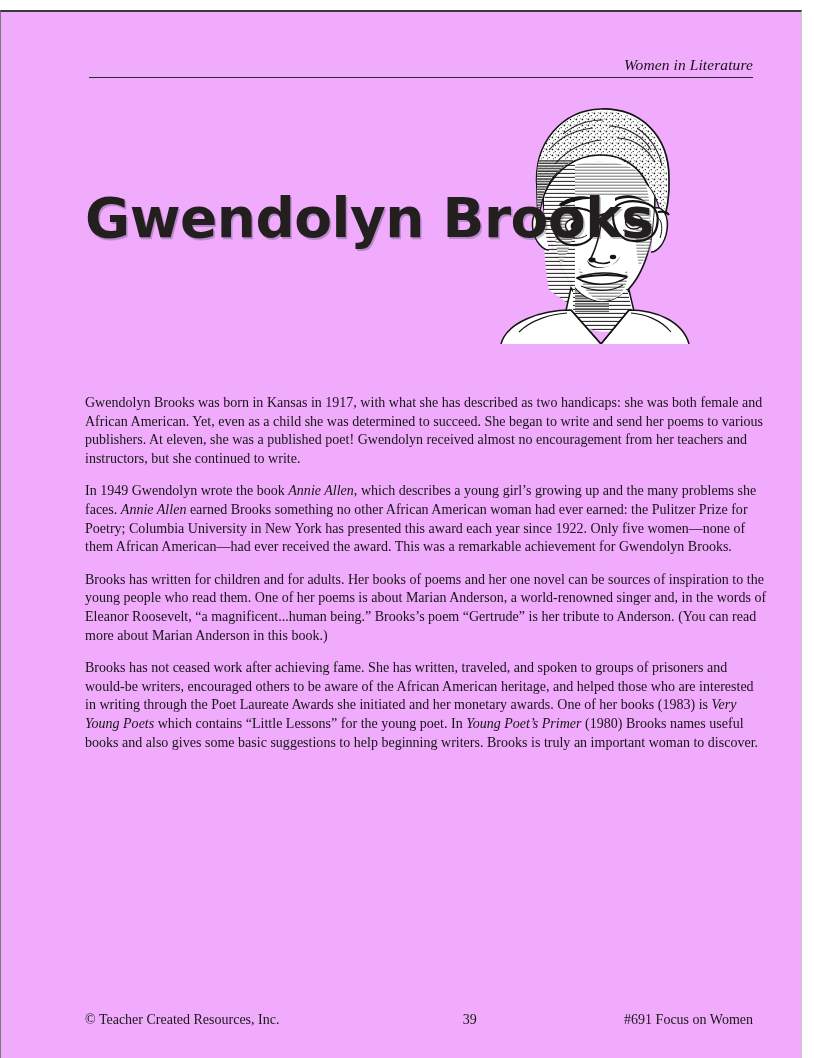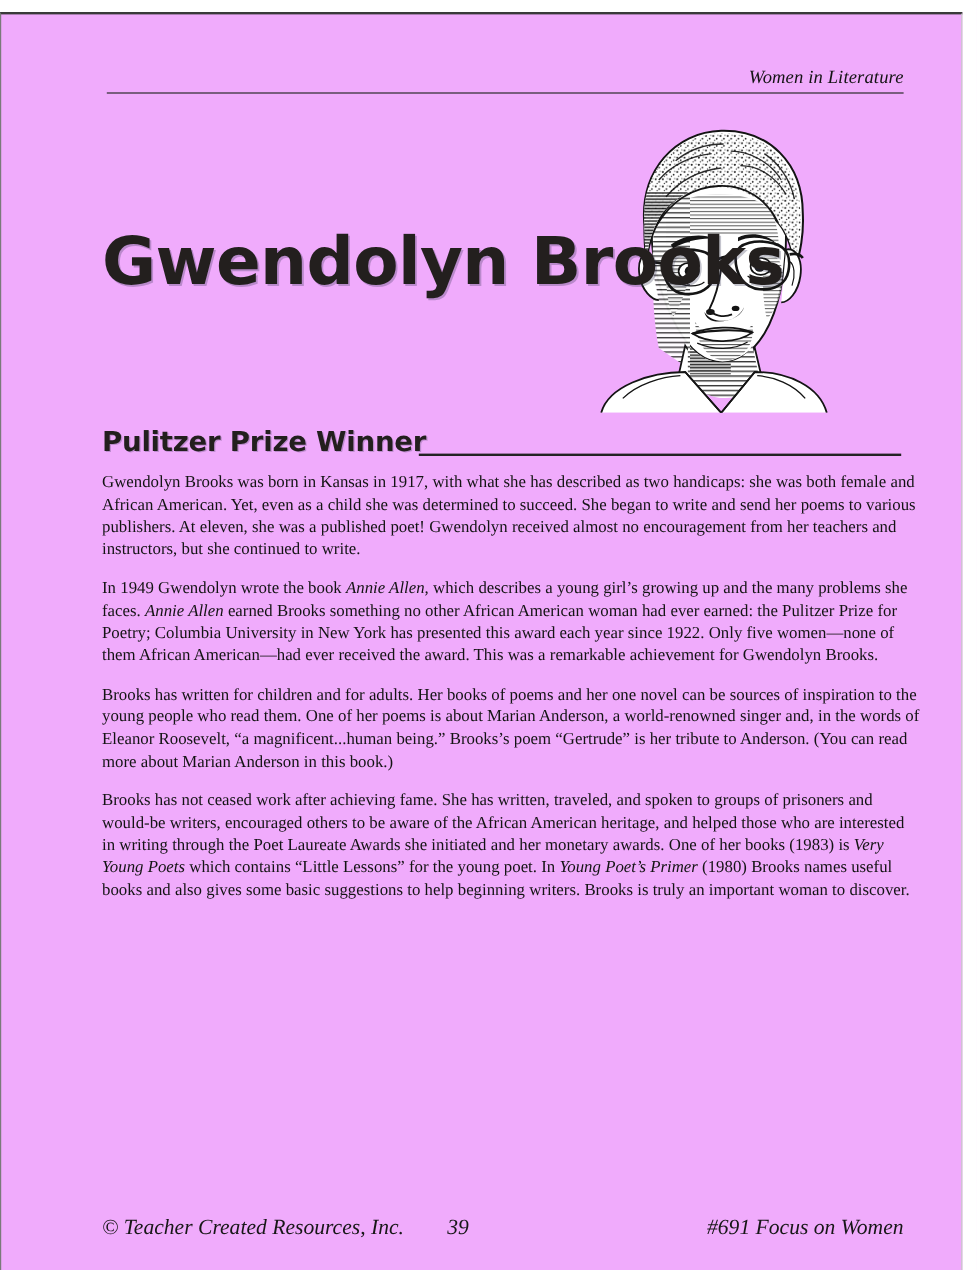--- a/index.html
+++ b/index.html
@@ -126,26 +126,25 @@
   .body-copy i { font-style: italic; }
 
   
   .footer {
     position: absolute;
     left: 84px;
     right: 48px;
     top: 1000px;
     display: flex;
     align-items: baseline;
-    font-style: italic;
-    font-size: 18px;
+    font-size: 14px;
     color: #171717;
   }
   .footer-left  { flex: 0 0 auto; }
-  .footer-mid   { flex: 1 1 auto; text-align: left; padding-left: 36px; }
+  .footer-mid   { flex: 1 1 auto; text-align: center; padding-left: 36px; }
   .footer-right { flex: 0 0 auto; text-align: right; }
 </style>
 </head>
 <body>
 
 <div class="page">
 
   <div class="running-head">
     <div class="running-head-label">Women in Literature</div>
     <div class="running-head-rule"></div>
@@ -287,24 +286,20 @@
       <path d="M4 244 C10 222 44 210 74 210 L104 244" fill="#fff" stroke="#141414" stroke-width="1.5"></path>
       <path d="M192 244 C186 222 160 210 132 210 L104 244" fill="#fff" stroke="#141414" stroke-width="1.5"></path>
       <path d="M74 210 L104 244 L132 210" fill="none" stroke="#141414" stroke-width="1.4"></path>
       <path d="M22 232 C34 220 54 214 70 213" fill="none" stroke="#141414" stroke-width="1.1"></path>
       <path d="M174 232 C164 220 148 214 134 213" fill="none" stroke="#141414" stroke-width="1.1"></path>
     </svg>
   </div>
 
   <h1 class="display-title">Gwendolyn Brooks</h1>
 
-  <div class="section-head">
-    <span class="section-head-label">Pulitzer Prize Winner</span>
-    <span class="section-head-rule"></span>
-  </div>
 
   <div class="body-copy">
       <p><span>Gwendolyn Brooks was born in Kansas in 1917, with what she has described as two handicaps: she was both female and African American.  Yet, even as a child she was determined to succeed.  She began to write and send her poems to various publishers.  At eleven, she was a published poet!  Gwendolyn received almost no encouragement from her teachers and instructors, but she continued to write.</span></p>
       <p><span>In 1949 Gwendolyn wrote the book </span><i>Annie Allen,</i><span> which describes a young girl’s growing up and the many problems she faces.  </span><i>Annie Allen</i><span> earned Brooks something no other African American woman had ever earned: the Pulitzer Prize for Poetry; Columbia University in New York has presented this award each year since 1922.  Only five women—none of them African American—had ever received the award.  This was a remarkable achievement for Gwendolyn Brooks.</span></p>
       <p><span>Brooks has written for children and for adults.  Her books of poems and her one novel can be sources of inspiration to the young people who read them.  One of her poems is about Marian Anderson, a world-renowned singer and, in the words of Eleanor Roosevelt, “a magnificent...human being.”  Brooks’s poem “Gertrude” is her tribute to Anderson.  (You can read more about Marian Anderson in this book.)</span></p>
       <p><span>Brooks has not ceased work after achieving fame.  She has written, traveled, and spoken to groups of prisoners and would-be writers, encouraged others to be aware of the African American heritage, and helped those who are interested in writing through the Poet Laureate Awards she initiated and her monetary awards.  One of her books (1983) is </span><i>Very Young Poets</i><span> which contains “Little Lessons” for the young poet.  In </span><i>Young Poet’s Primer</i><span> (1980) Brooks names useful books and also gives some basic suggestions to help beginning writers.  Brooks is truly an important woman to discover.</span></p>
     </div>
 
   <div class="footer">
     <span class="footer-left">© Teacher Created Resources, Inc.</span>

